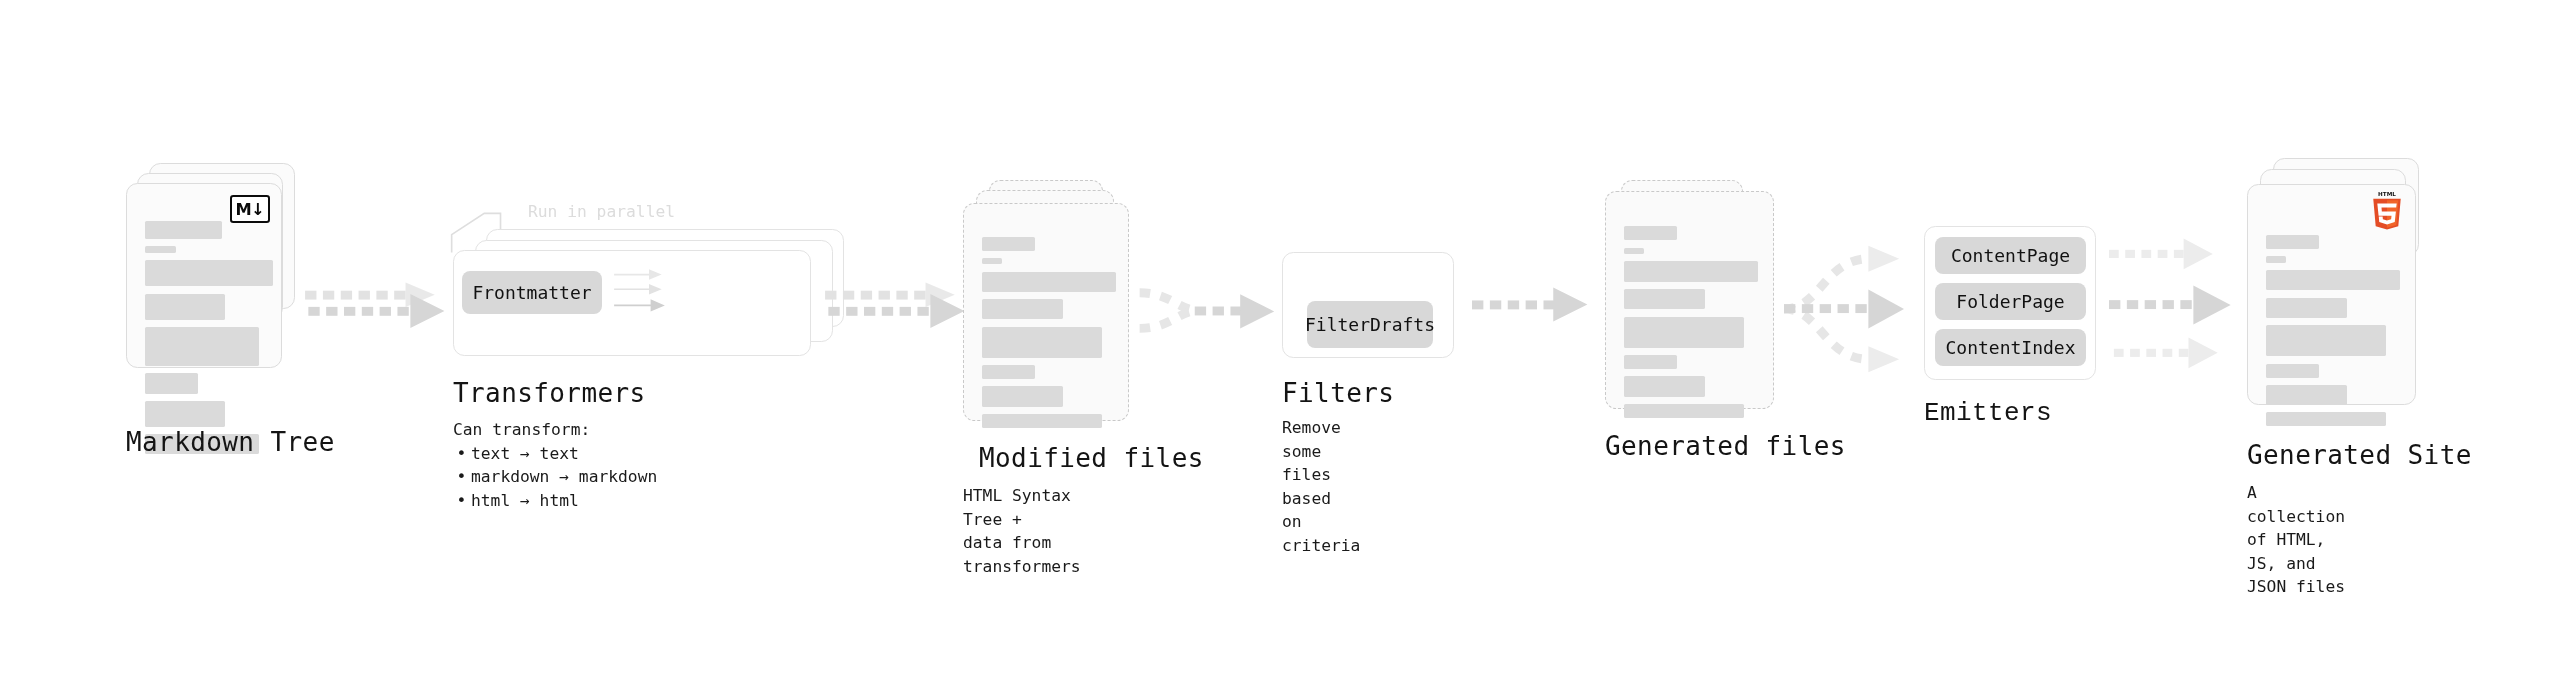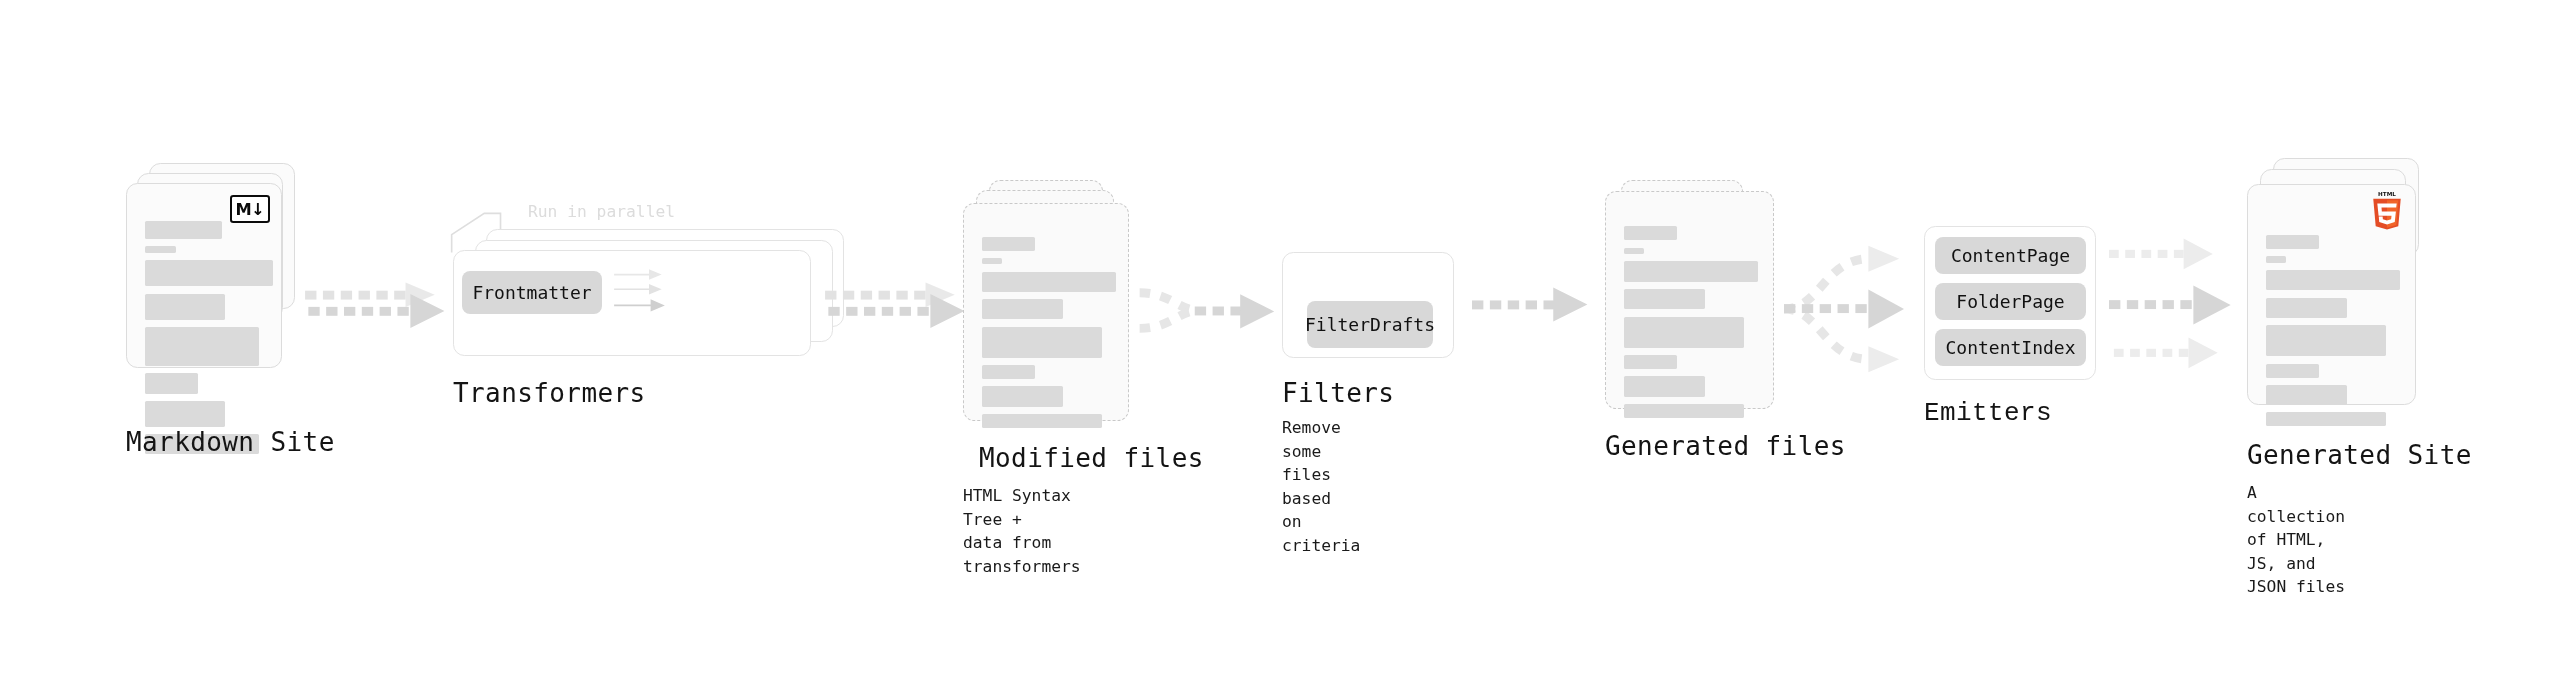--- a/index.html
+++ b/index.html
@@ -178,21 +178,21 @@
         <div class="doc-line" style="width:128px;height:26px;"></div>
         <div class="doc-line" style="width:80px;height:26px;"></div>
         <div class="doc-line" style="width:114px;height:39px;"></div>
         <div class="doc-line" style="width:53px;height:20.3px;"></div>
         <div class="doc-line" style="width:80px;height:26px;"></div>
         <div class="doc-line" style="width:114px;height:20.3px;"></div>
       </div>
     </div>
   </div>
 
-  <div class="stage-title" style="left:126px;top:427px;">Markdown Site</div>
+  <div class="stage-title" style="left:126px;top:427px;">Markdown Tree</div>
 </div>
 
 <svg class="arrow-svg" style="left:305px;top:268px;width:146px;height:81px;" viewBox="0 0 180 100">
   <g fill="#e2e2e2">
     <rect x="0" y="28" width="14" height="11"></rect>
       <rect x="22" y="28" width="14" height="11"></rect>
     <rect x="44" y="28" width="14" height="11"></rect>
       <rect x="66" y="28" width="14" height="11"></rect>
     <rect x="88" y="28" width="14" height="11"></rect>
       <rect x="110" y="28" width="14" height="11"></rect>
@@ -237,20 +237,28 @@
     </g>
     <g stroke="#cfcfcf" stroke-width="2" fill="#cfcfcf">
       <line x1="0" y1="56" x2="46" y2="56"></line>
         <polygon points="46,50 60,56 46,62"></polygon>
     </g>
   </svg>
 
   <div class="chip" style="left:462px;top:271px;width:140px;height:43px;">Frontmatter</div>
 
   <div class="stage-title" style="left:453px;top:378px;">Transformers</div>
+  <div class="stage-desc list" style="left:453px;top:418px;">
+    <span class="lead">Can transform:</span>
+    <ul>
+      <li>text → text</li>
+      <li>markdown → markdown</li>
+      <li>html → html</li>
+    </ul>
+  </div>
 </div>
 
 <svg class="arrow-svg" style="left:825px;top:268px;width:146px;height:81px;" viewBox="0 0 180 100">
   <g fill="#e2e2e2">
     <rect x="0" y="28" width="14" height="11"></rect>
       <rect x="22" y="28" width="14" height="11"></rect>
     <rect x="44" y="28" width="14" height="11"></rect>
       <rect x="66" y="28" width="14" height="11"></rect>
     <rect x="88" y="28" width="14" height="11"></rect>
       <rect x="110" y="28" width="14" height="11"></rect>

